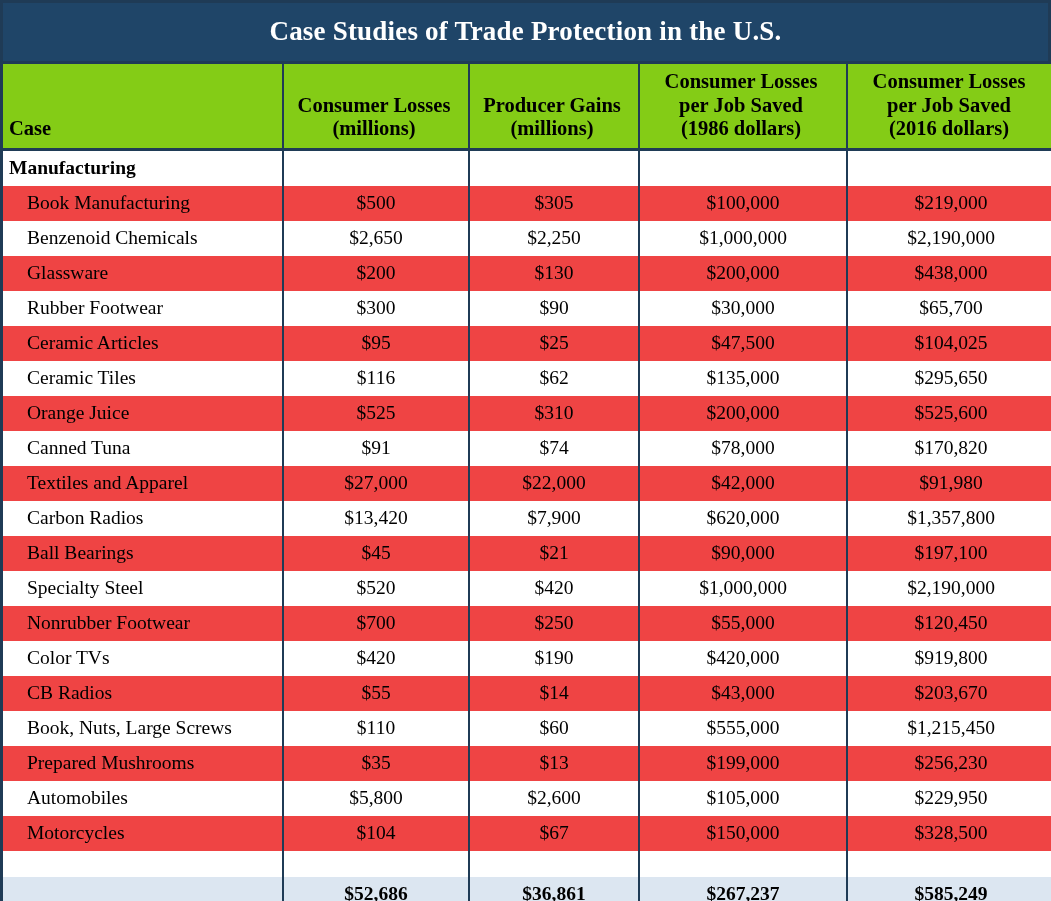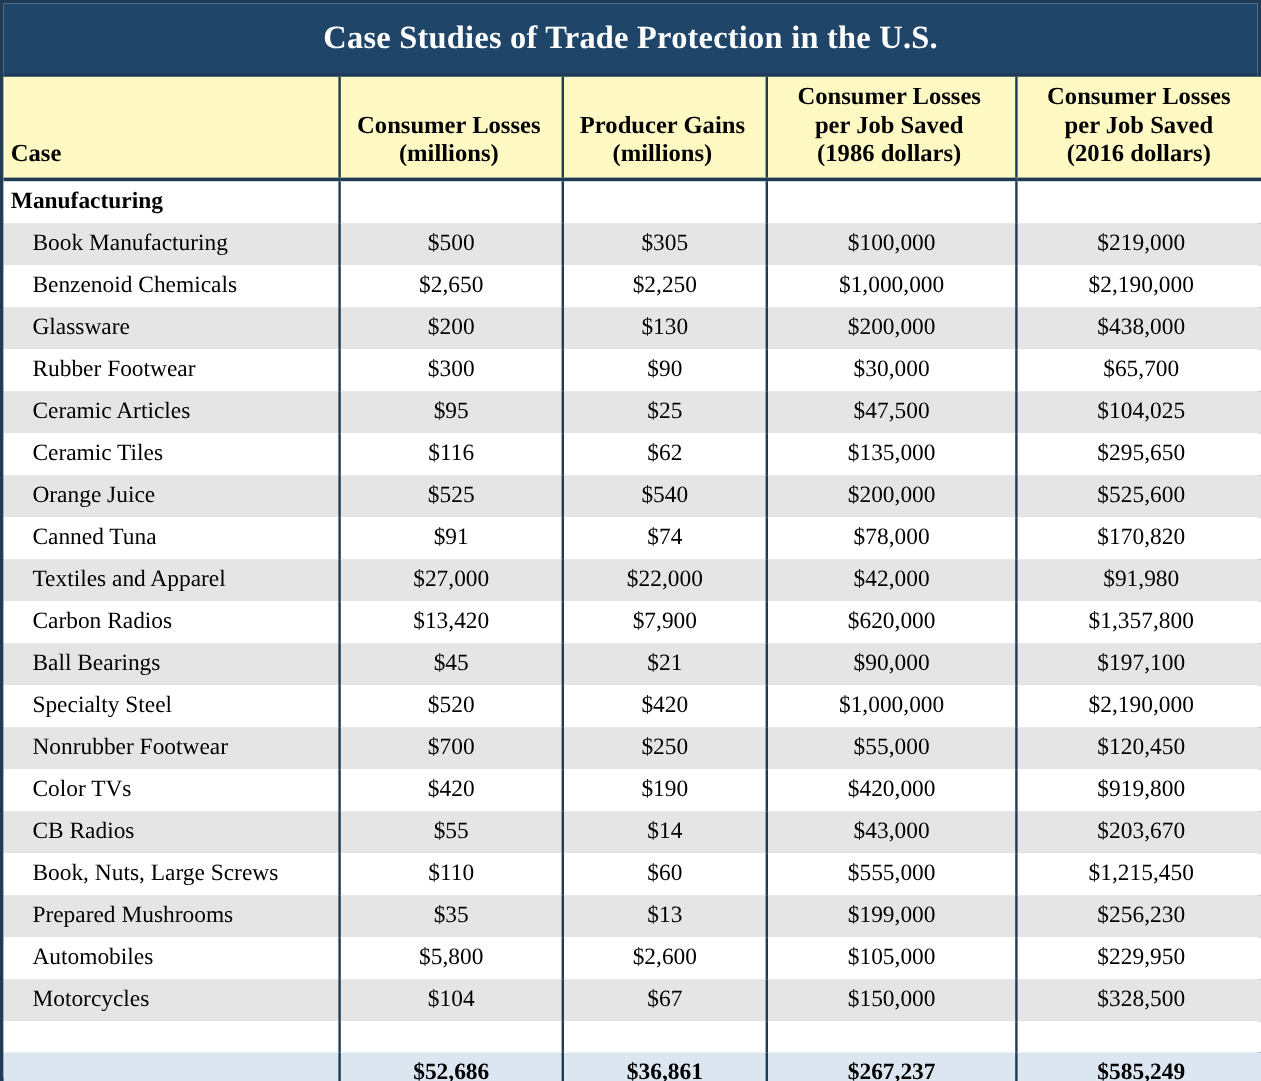--- a/index.html
+++ b/index.html
@@ -47,21 +47,21 @@
 
   thead th {
     border-right: 2px solid #1f3b56;
     border-bottom: 3px solid #1f3b56;
     font-weight: bold;
     font-size: 20.5px;
     line-height: 1.15;
     vertical-align: bottom;
     padding: 6px 6px 7px 2px;
     text-align: center;
-    background: #fef9c3;
+    background: #84cc16;
   }
   thead th.case-head {
     text-align: left;
     padding-left: 6px;
     vertical-align: bottom;
   }
   thead th:last-child { border-right: none; }
 
   tbody td {
     border-right: 2px solid #1f3b56;
@@ -74,21 +74,21 @@
   }
   tbody td:last-child { border-right: none; }
   tbody td.label {
     text-align: left;
     padding-left: 24px;
   }
   tbody tr.section td.label {
     padding-left: 6px;
     font-weight: bold;
   }
-  tbody tr.alt td { background: #e5e5e5; }
+  tbody tr.alt td { background: #ef4444; }
   tbody tr.blank td { height: 22px; background: #ffffff; }
   tbody tr.totals td {
     background: #dce6f1;
     font-weight: bold;
   }
 </style>
 </head>
 <body>
 
 <div class="table-wrap">
@@ -172,21 +172,21 @@
         <tr>
           <td class="label">Ceramic Tiles</td>
           <td>$116</td>
           <td>$62</td>
           <td>$135,000</td>
           <td>$295,650</td>
         </tr>
         <tr class="alt">
           <td class="label">Orange Juice</td>
           <td>$525</td>
-          <td>$540</td>
+          <td>$310</td>
           <td>$200,000</td>
           <td>$525,600</td>
         </tr>
         <tr>
           <td class="label">Canned Tuna</td>
           <td>$91</td>
           <td>$74</td>
           <td>$78,000</td>
           <td>$170,820</td>
         </tr>

